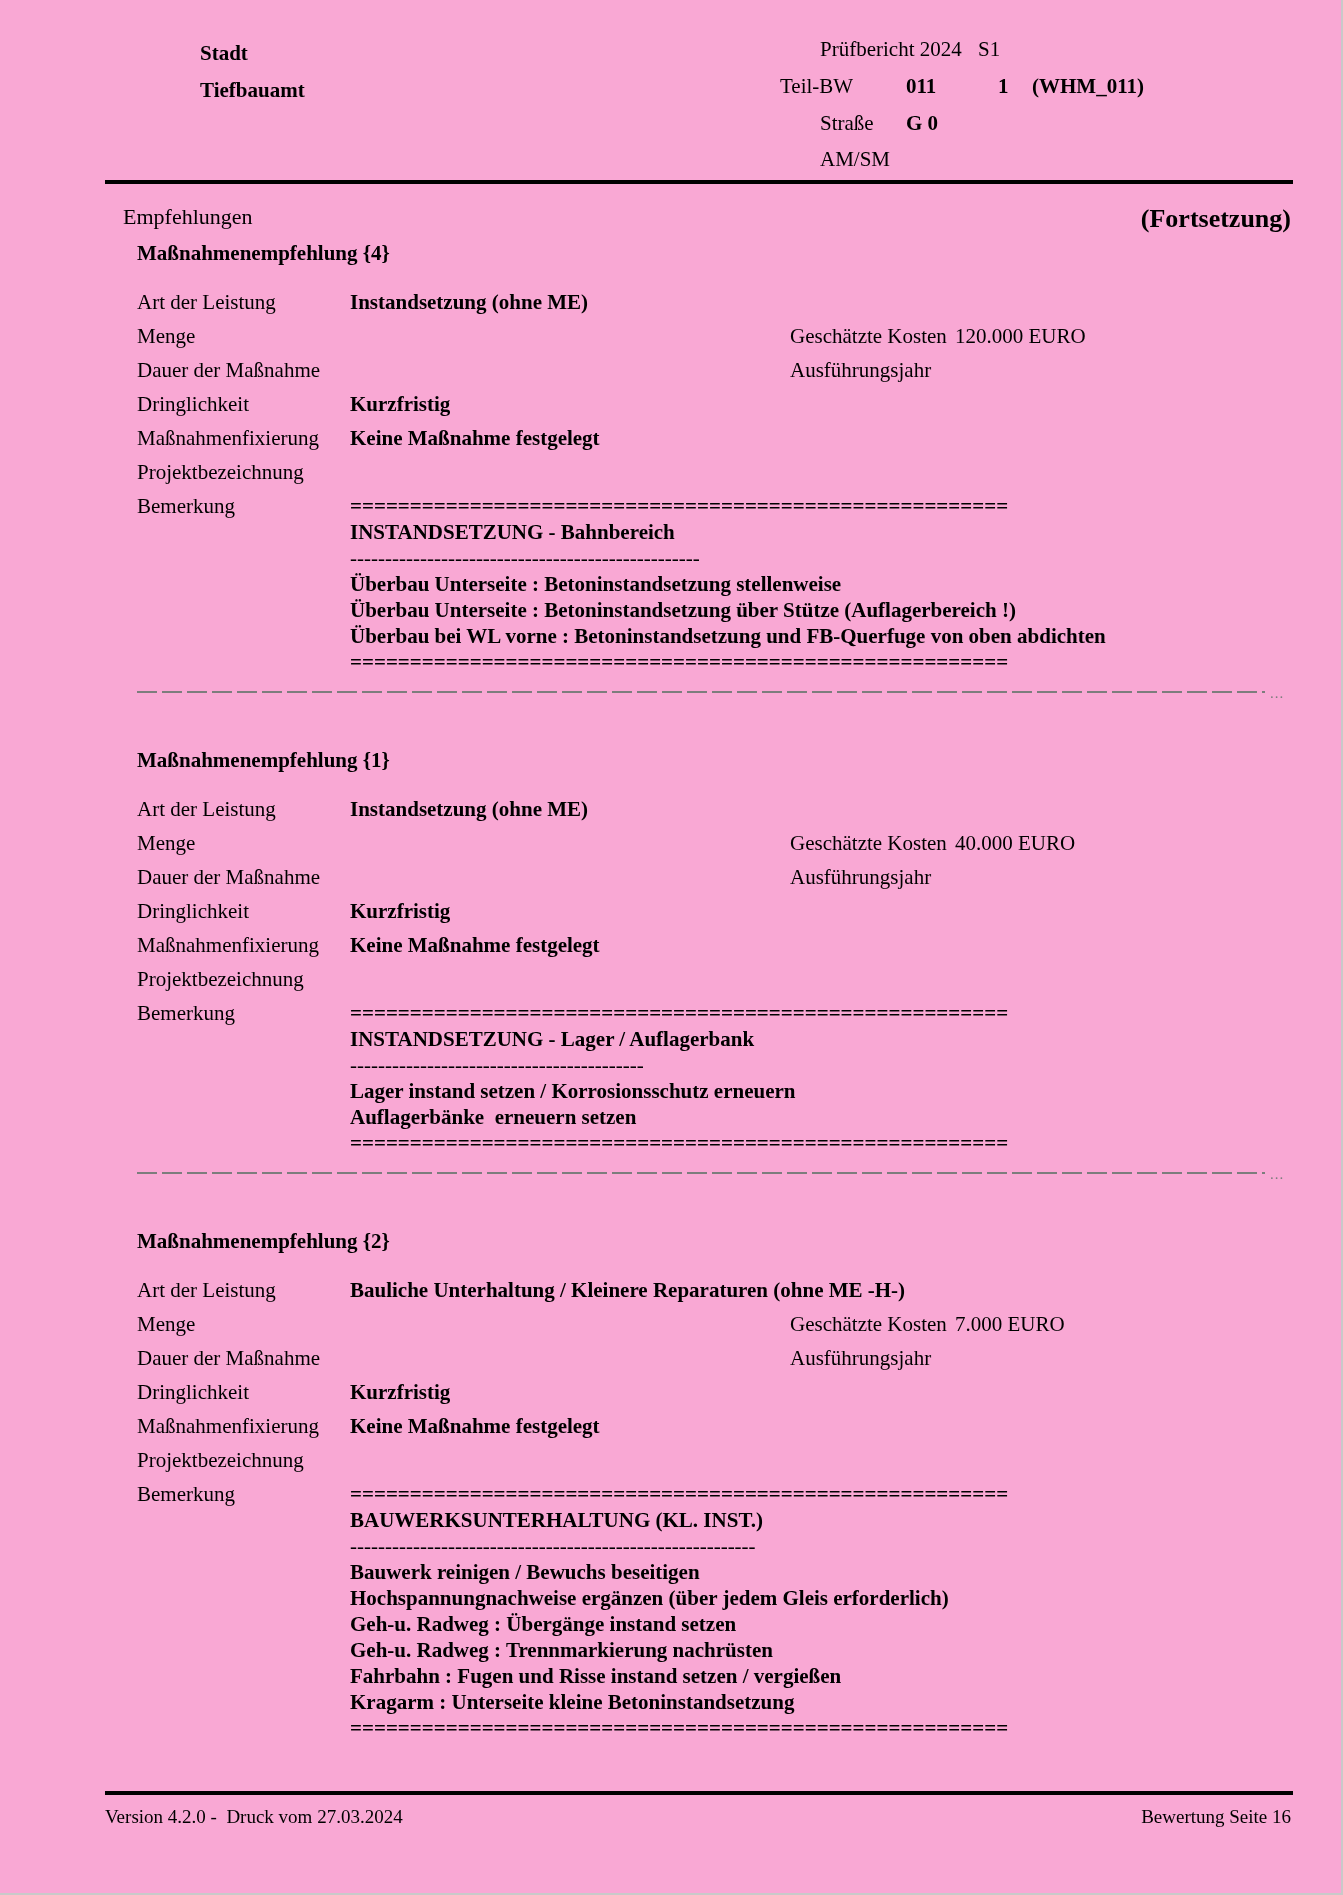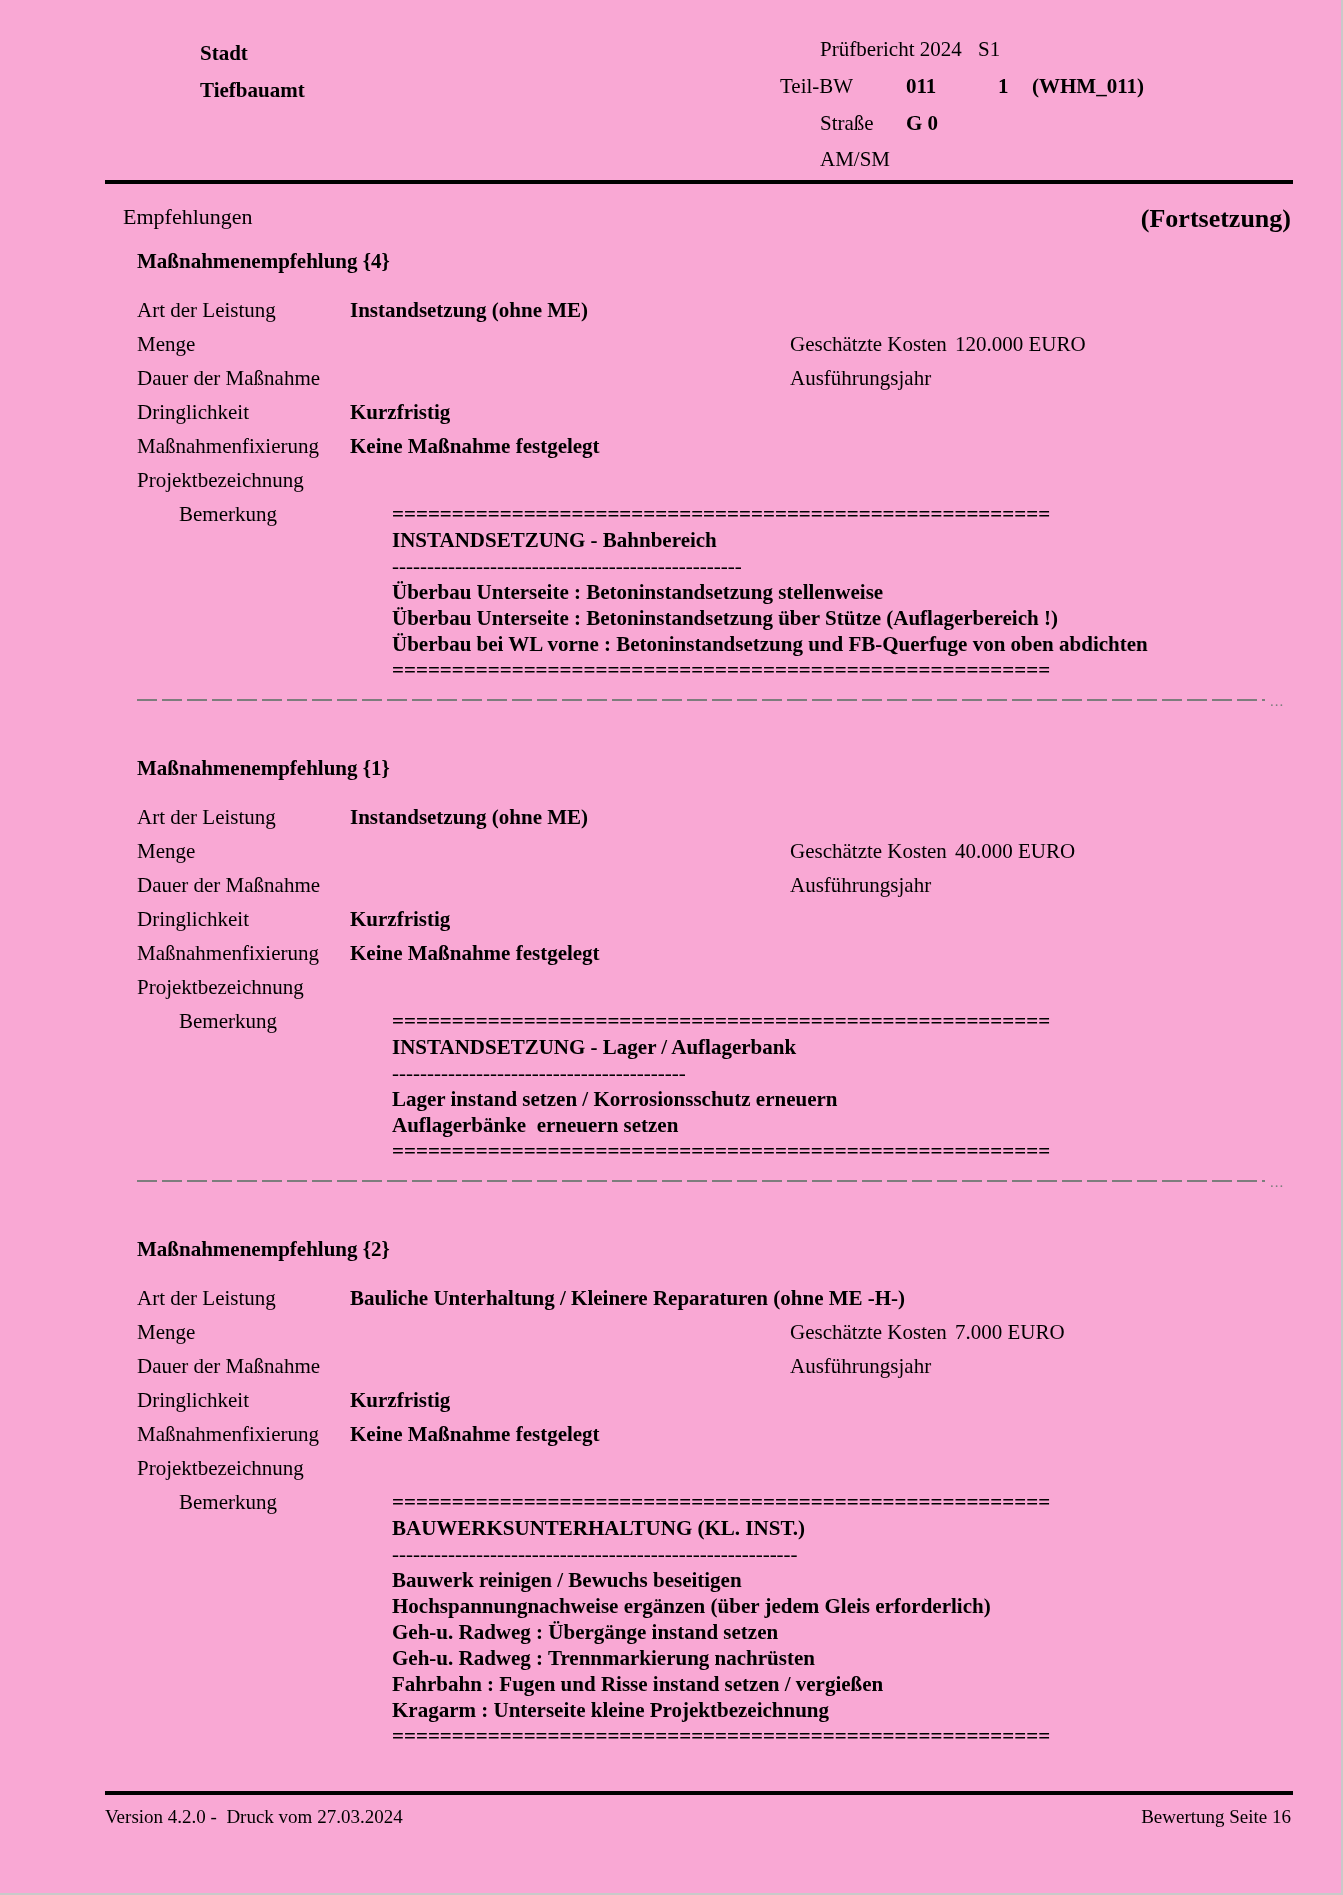--- a/index.html
+++ b/index.html
@@ -20,28 +20,28 @@
 
   
   .rule{position:absolute;left:105px;width:1188px;height:4px;background:#000;}
   .rule-top{top:180px;}
   .rule-bottom{top:1791px;}
 
   .title-left{position:absolute;left:123px;top:204px;font-size:22px;font-weight:normal;}
   .title-right{position:absolute;right:50px;top:204px;font-size:26px;font-weight:bold;}
 
   
-  .content{position:absolute;left:137px;top:248px;width:1156px;}
+  .content{position:absolute;left:137px;top:240px;width:1156px;}
   .row{position:relative;height:34px;line-height:26px;}
   .heading-row{height:49px;}
   .label{position:absolute;left:0;top:0;}
   .value{position:absolute;left:213px;top:0;font-weight:bold;white-space:pre;}
   .rlabel{position:absolute;left:653px;top:0;}
   .rvalue{position:absolute;left:818px;top:0;font-weight:normal;white-space:pre;}
-  .bem{height:auto;margin-left:42px;}
+  .bem{height:auto;}
   .bem-lines{margin-left:213px;}
   .bem-line{height:26px;line-height:26px;white-space:pre;font-weight:bold;}
   .bem-line.dash{font-weight:normal;}
 
   .sep{position:relative;height:2px;width:1128px;margin:16px 0 54px 0;
        background:repeating-linear-gradient(90deg,#7d7d7d 0px,#7d7d7d 20px,transparent 20px,transparent 25px);}
   .sep .dots{position:absolute;left:1133px;top:-5px;color:#7d7d7d;font-size:15px;letter-spacing:1px;line-height:15px;}
 
   
   .footer-left{position:absolute;left:105px;top:1805px;font-size:19px;white-space:pre;line-height:24px;}
@@ -198,21 +198,21 @@
         <span class="label">Bemerkung</span>
         <div class="bem-lines">
           <div class="bem-line eq">=======================================================</div>
           <div class="bem-line">BAUWERKSUNTERHALTUNG (KL. INST.)</div>
           <div class="bem-line dash">----------------------------------------------------------</div>
           <div class="bem-line">Bauwerk reinigen / Bewuchs beseitigen</div>
           <div class="bem-line">Hochspannungnachweise ergänzen (über jedem Gleis erforderlich)</div>
           <div class="bem-line">Geh-u. Radweg : Übergänge instand setzen</div>
           <div class="bem-line">Geh-u. Radweg : Trennmarkierung nachrüsten</div>
           <div class="bem-line">Fahrbahn : Fugen und Risse instand setzen / vergießen</div>
-          <div class="bem-line">Kragarm : Unterseite kleine Projektbezeichnung</div>
+          <div class="bem-line">Kragarm : Unterseite kleine Betoninstandsetzung</div>
           <div class="bem-line eq">=======================================================</div>
         </div>
       </div>
     </section>
 
   </div>
 
   <div class="rule rule-bottom"></div>
   <span class="footer-left">Version 4.2.0 -  Druck vom 27.03.2024</span>
   <span class="footer-right">Bewertung Seite 16</span>

